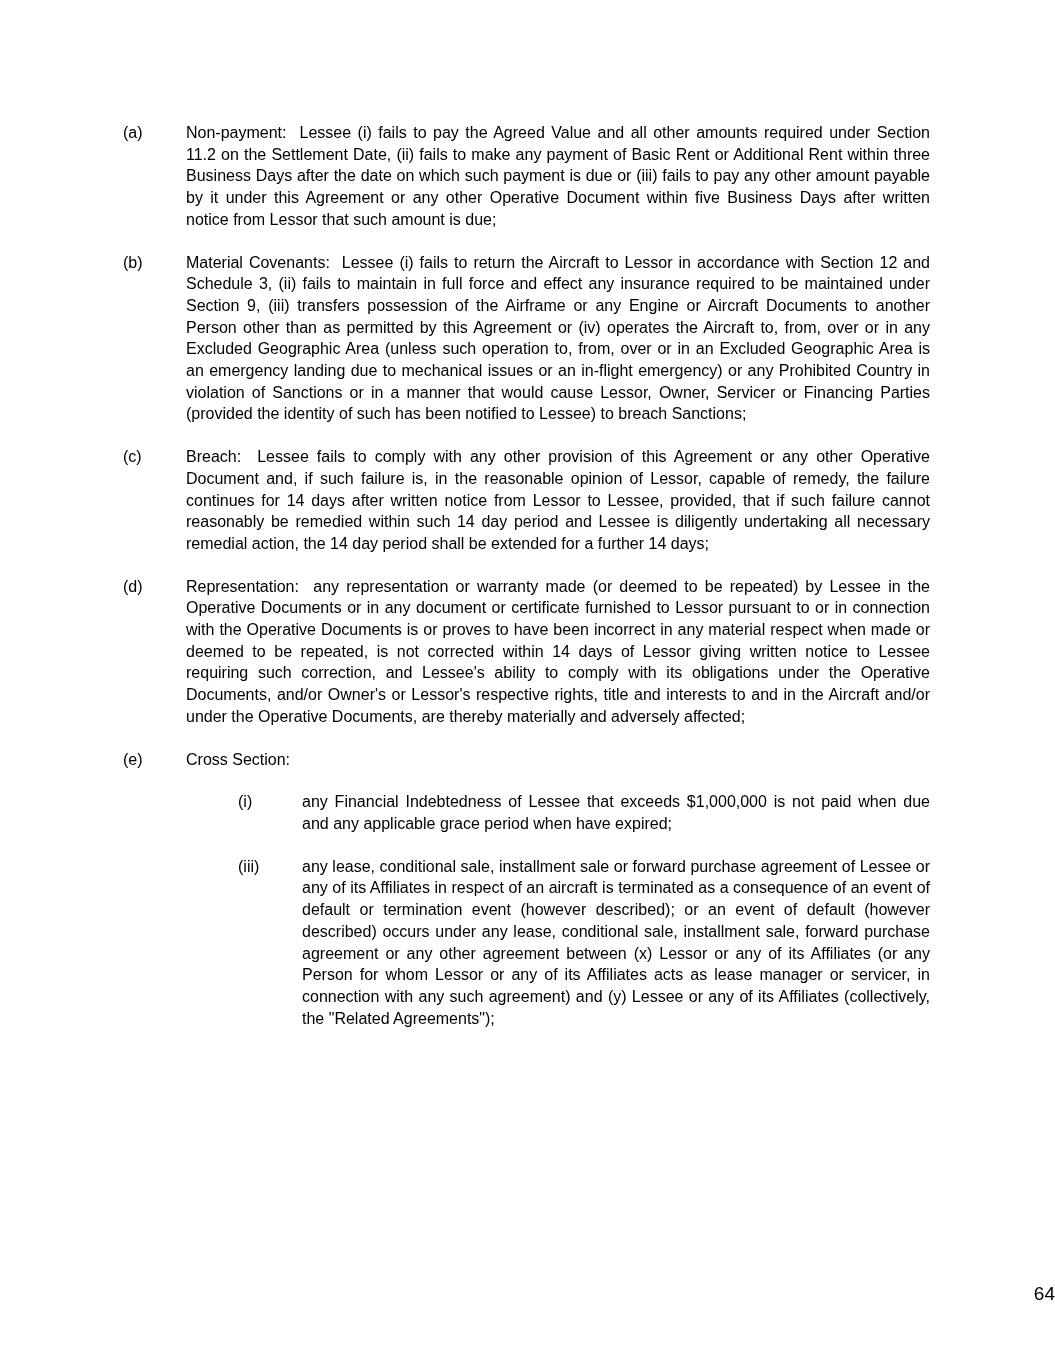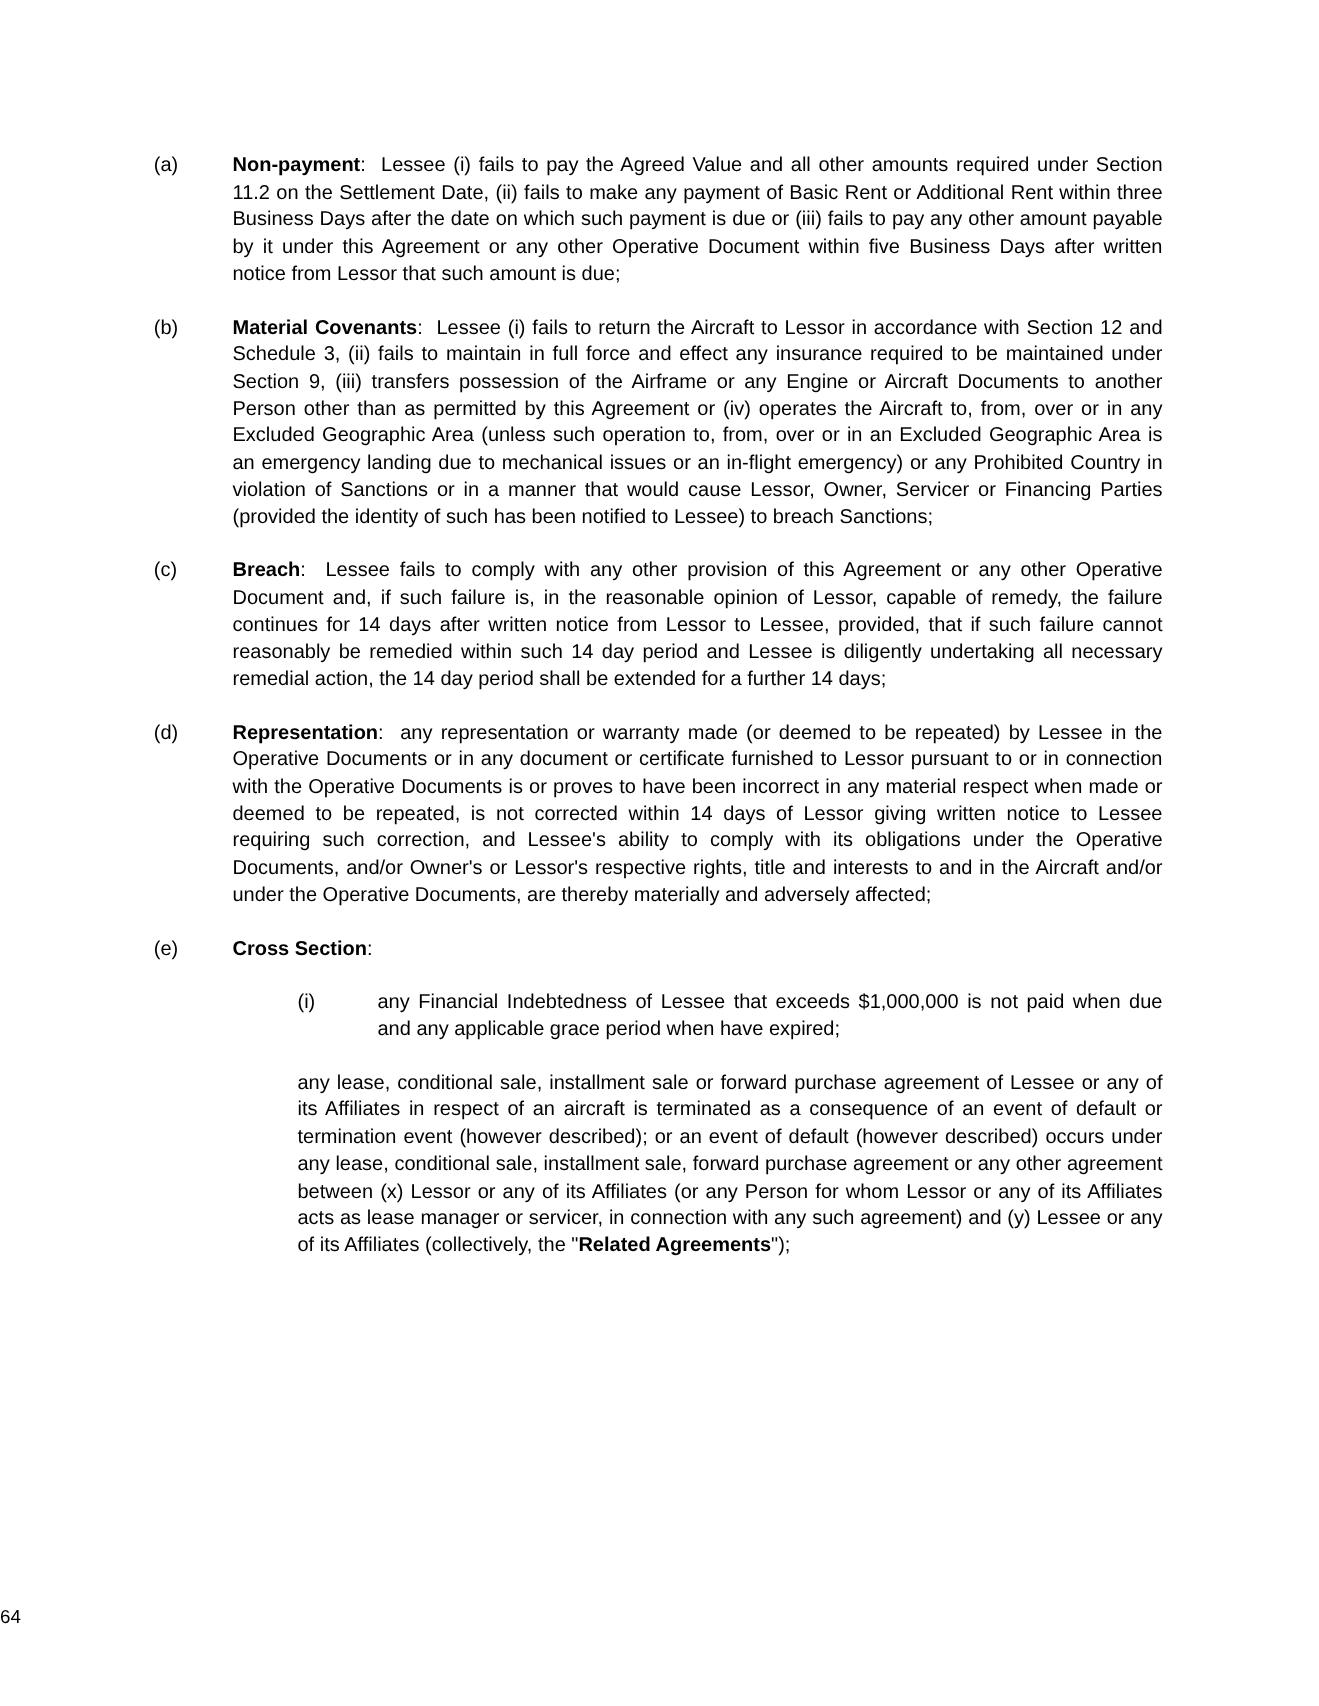--- a/index.html
+++ b/index.html
@@ -38,29 +38,29 @@
     text-align: justify;
   }
   .para.sub {
     margin-left: 115px;
   }
   .para.sub .label {
     width: 64px;
     flex-shrink: 0;
   }
   b, .bold {
-    font-weight: bold;
+    font-weight: normal;
   }
   .footer {
     position: absolute;
     top: 1283px;
     left: 0;
     width: 100%;
-    text-align: left;
-    font-size: 15px;
+    text-align: right;
+    font-size: 19px;
   }
 </style>
 </head>
 <body>
 
 <div class="page">
   <div class="content">
       <div class="para">
         <div class="label">(a)</div>
         <div class="body"><b>Non-payment</b><span>:&nbsp; Lessee (i) fails to pay the Agreed Value and all other amounts required under Section 11.2 on the Settlement Date, (ii) fails to make any payment of Basic Rent or Additional Rent within three Business Days after the date on which such payment is due or (iii) fails to pay any other amount payable by it under this Agreement or any other Operative Document within five Business Days after written notice from Lessor that such amount is due;</span></div>
@@ -79,19 +79,20 @@
       </div>
       <div class="para">
         <div class="label">(e)</div>
         <div class="body"><b>Cross Section</b><span>:</span></div>
       </div>
       <div class="para sub">
         <div class="label">(i)</div>
         <div class="body"><span>any Financial Indebtedness of Lessee that exceeds $1,000,000 is not paid when due and any applicable grace period when have expired;</span></div>
       </div>
       <div class="para sub">
+        <div class="label">(iii)</div>
         <div class="body"><span>any lease, conditional sale, installment sale or forward purchase agreement of Lessee or any of its Affiliates in respect of an aircraft is terminated as a consequence of an event of default or termination event (however described); or an event of default (however described) occurs under any lease, conditional sale, installment sale, forward purchase agreement or any other agreement between (x) Lessor or any of its Affiliates (or any Person for whom Lessor or any of its Affiliates acts as lease manager or servicer, in connection with any such agreement) and (y) Lessee or any of its Affiliates (collectively, the "</span><b>Related Agreements</b><span>");</span></div>
       </div>
     </div>
   <div class="footer">
     <span>64</span>
   </div>
 </div>
 
 </body></html>

